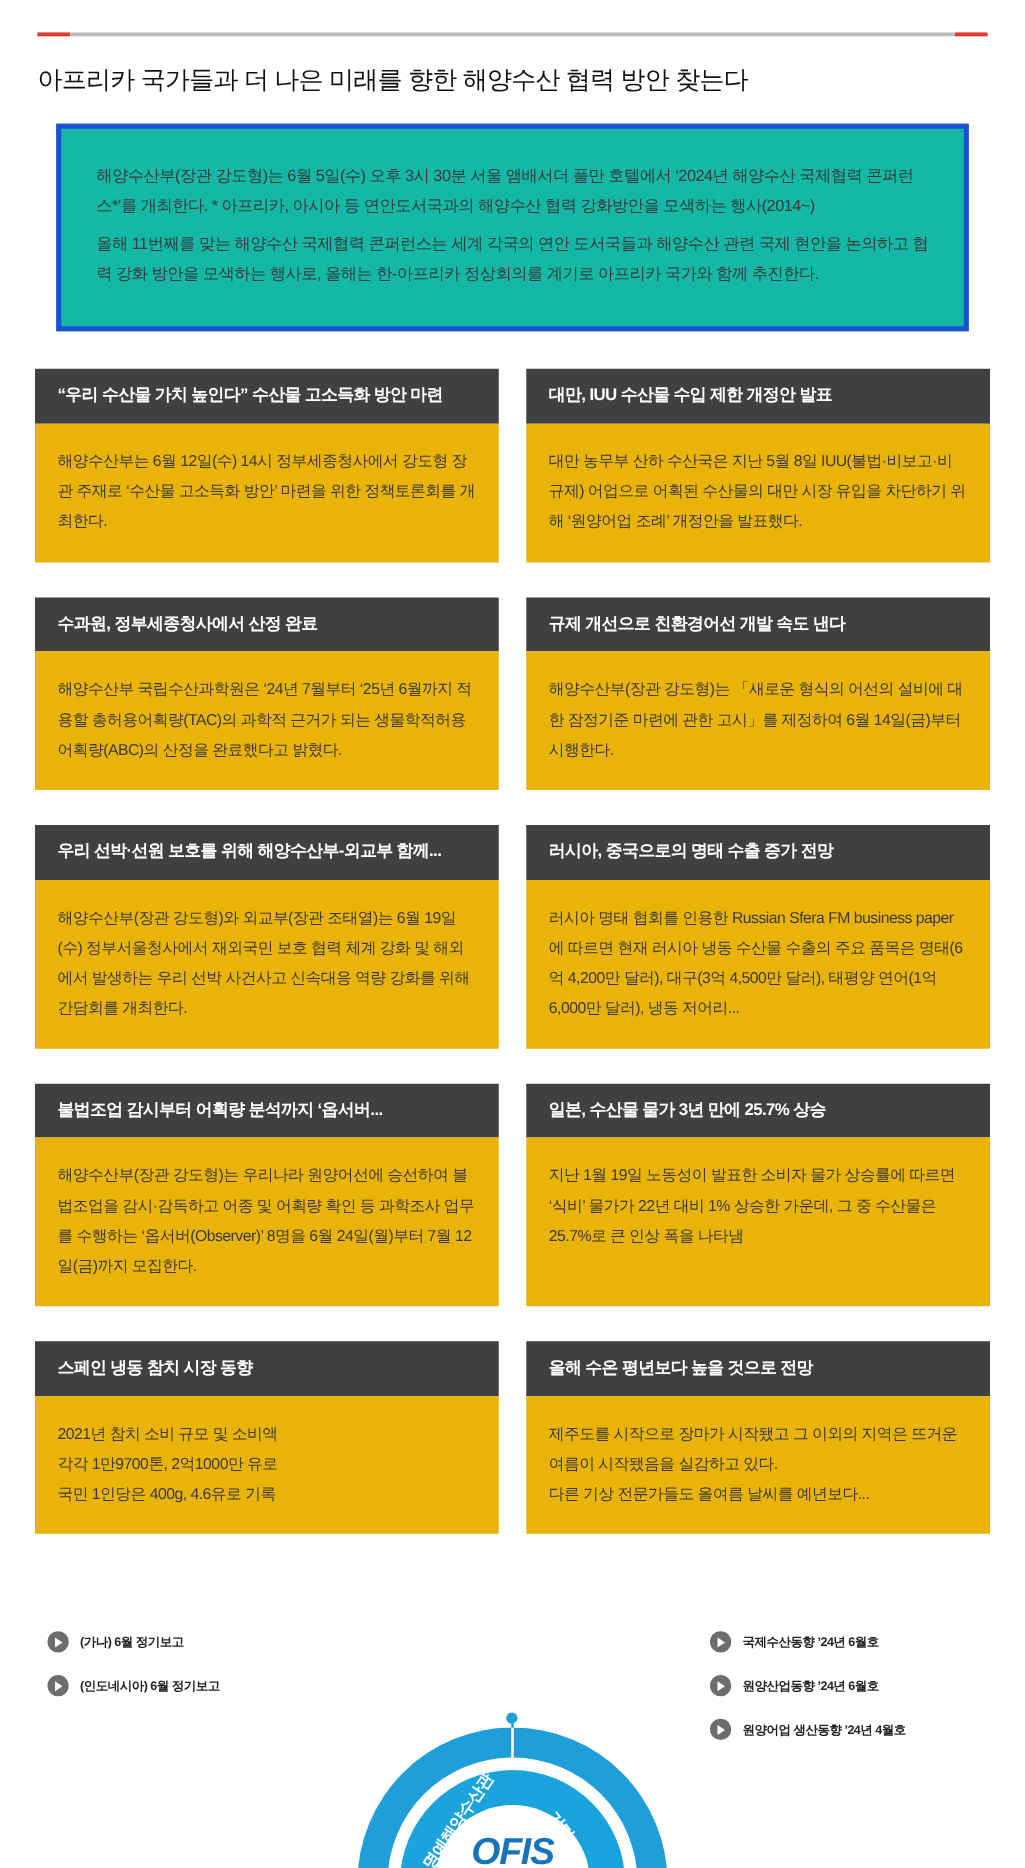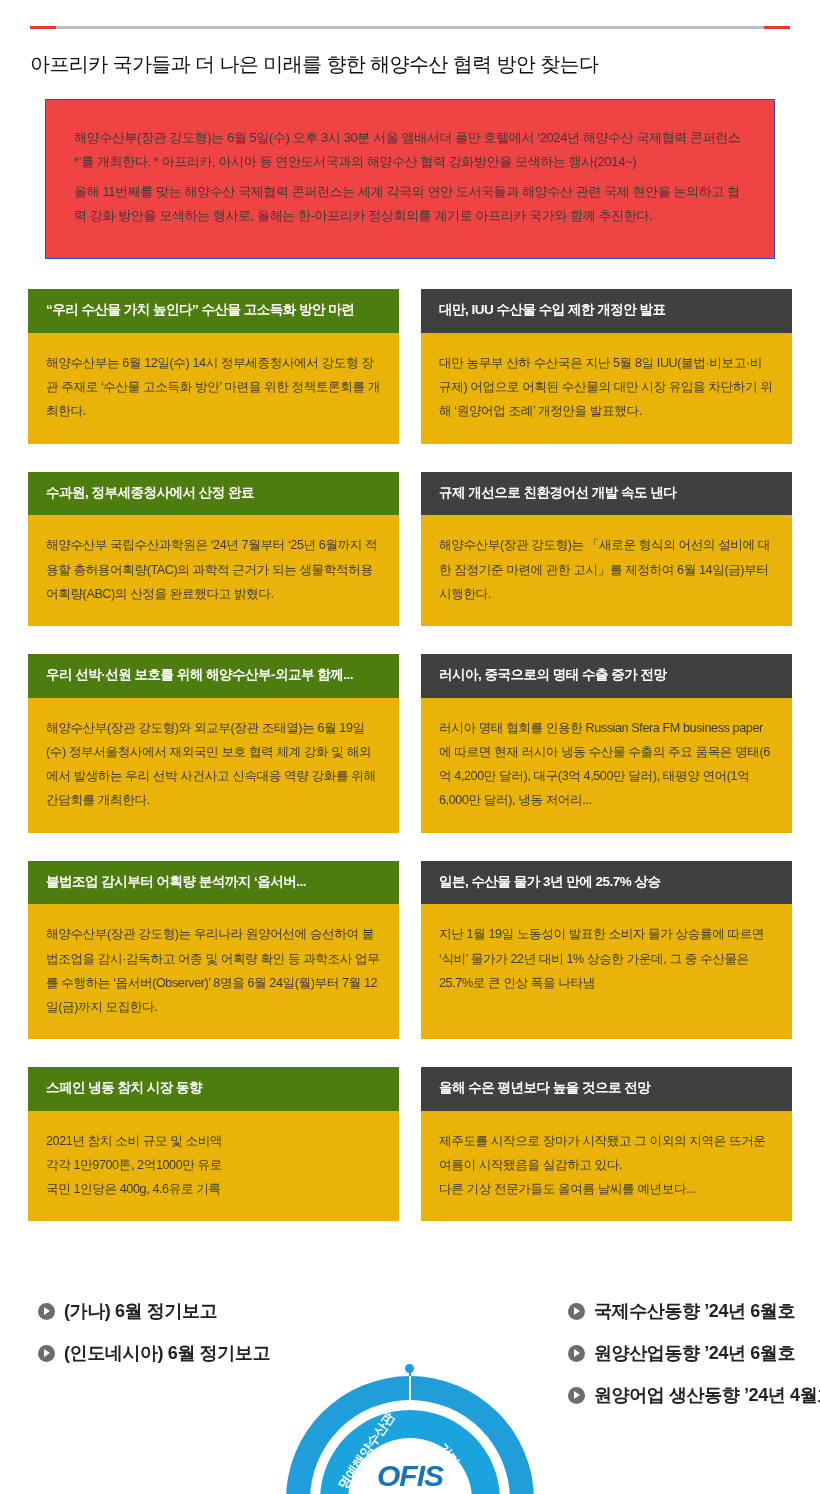--- a/index.html
+++ b/index.html
@@ -40,22 +40,22 @@
   h1.headline {
     font-size: 20px;
     font-weight: normal;
     letter-spacing: -0.6px;
     margin: 22px 30px 0 30px;
     color: #111;
     line-height: 1.3;
   }
   .lead-box {
     margin: 22px 45px 0 45px;
-    border: 1px solid #1d4ed8;
-    background: #ef4444;
+    border: 4px solid #1d4ed8;
+    background: #14b8a6;
     padding: 26px 28px 30px 28px;
     min-height: 148px;
   }
   .lead-box p {
     margin: 0 0 6px 0;
     font-size: 13px;
     line-height: 1.85;
     letter-spacing: -0.4px;
     color: #3a3a3a;
   }
@@ -64,21 +64,21 @@
   
   .grid {
     margin: 30px 28px 0 28px;
     display: grid;
     grid-template-columns: 1fr 1fr;
     column-gap: 22px;
     row-gap: 28px;
   }
   .card { display: flex; flex-direction: column; }
   .card-head {
-    background: #4d7c0f;
+    background: #404040;
     color: #fff;
     font-size: 13.5px;
     font-weight: bold;
     letter-spacing: -0.5px;
     padding: 13px 18px 14px 18px;
     line-height: 1.25;
   }
   .card-head.alt { background: #404040; }
   .card-body {
     background: #eab308;
@@ -193,21 +193,21 @@
   }
   .list-right {
     position: absolute;
     left: 568px;
     top: 44px;
   }
   .bullet-row {
     display: flex;
     align-items: center;
     margin-bottom: 18px;
-    font-size: 18px;
+    font-size: 10px;
     font-weight: bold;
     letter-spacing: -0.4px;
     color: #222;
     white-space: nowrap;
   }
   .bullet-row:last-child { margin-bottom: 0; }
   .play-icon {
     width: 17px; height: 17px;
     border-radius: 50%;
     background: #6d6d6d;

